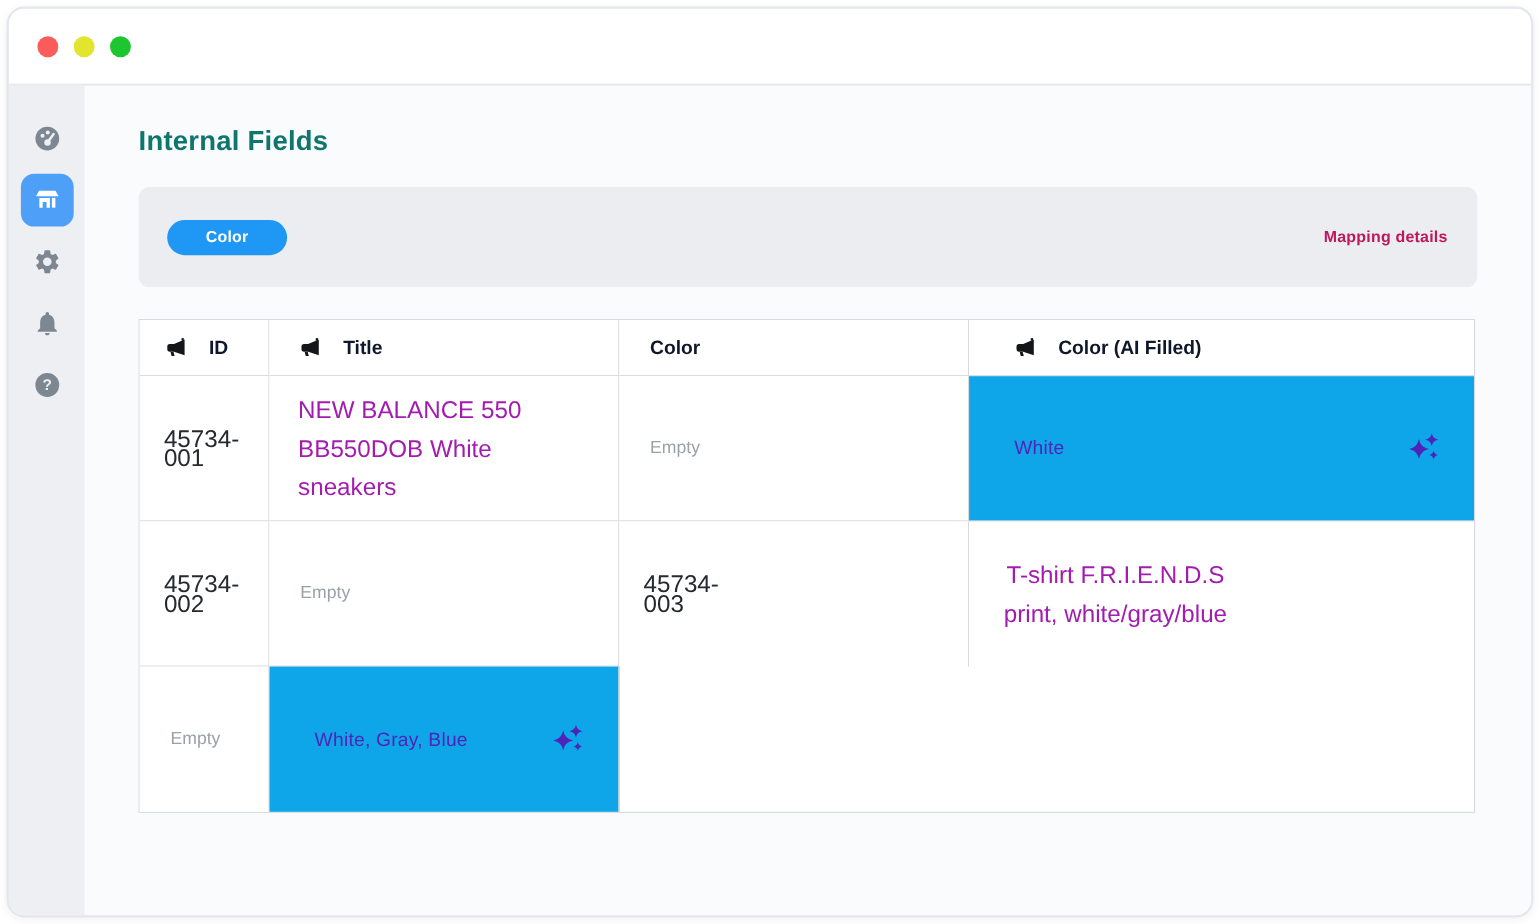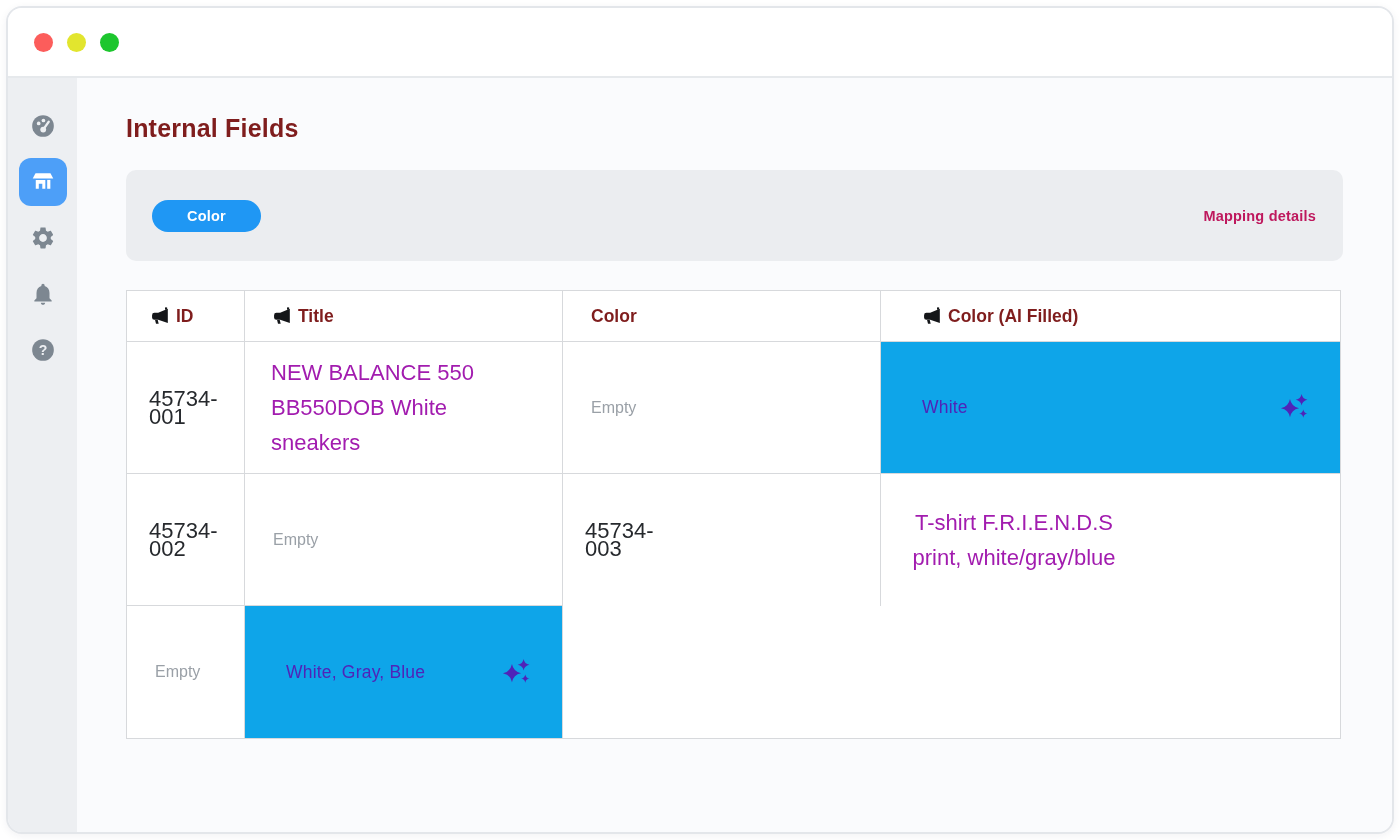--- a/index.html
+++ b/index.html
@@ -23,41 +23,41 @@
   
   .bodyrow { display:flex; height:754px; }
   .sidebar { width:69px; background:#edeff2; display:flex; flex-direction:column;
     align-items:center; padding-top:24px; gap:8px; flex:none; }
   .side-item { width:48px; height:48px; display:flex; align-items:center; justify-content:center;
     border-radius:12px; cursor:pointer; }
   .side-item.active { background:#4d9ff8; }
   .side-item svg { display:block; }
 
   .main { flex:1; background:#fafbfd; padding:36px 49px 0 49px; overflow:hidden; }
-  .page-title { font-size:25px; font-weight:700; color:#7f1d1d; letter-spacing:.2px; }
+  .page-title { font-size:25px; font-weight:700; color:#0f766e; letter-spacing:.2px; }
 
   
   .panel { margin-top:27px; height:91px; background:#ebedf0; border-radius:10px;
     display:flex; align-items:center; justify-content:space-between; padding:0 27px 0 26px; }
   .chip { background:#1f97f4; color:#ffffff; border:none; border-radius:16px;
     height:32px; padding:0 35px; font-family:"Liberation Sans",sans-serif;
     font-size:14.5px; font-weight:700; cursor:pointer; letter-spacing:.2px; }
   .map-link { color:#be185d; font-size:14.5px; font-weight:700; text-decoration:none; cursor:pointer; letter-spacing:.2px; }
 
   
   .grid { margin-top:29px; width:1215px; background:#ffffff;
     border:1px solid #d7d9dc; display:grid;
     grid-template-columns:118px 318px 318px 1fr;
     grid-template-rows:51px 132px 132px 132px; }
   .cell { border-right:1px solid #d7d9dc; border-bottom:1px solid #d7d9dc;
     display:flex; align-items:center; background:#ffffff; }
   .cell:nth-child(4n) { border-right:none;text-align:center; }
   .cell.last-row { border-bottom:none; }
 
-  .hcell { font-size:17.5px; font-weight:700; color:#7f1d1d; gap:6px; }
+  .hcell { font-size:17.5px; font-weight:700; color:#0f172a; gap:20px; }
   .hcell.c-id { padding-left:22px; }
   .hcell.c-title { padding-left:26px; }
   .hcell.c-color { padding-left:28px; }
   .hcell.c-ai { padding-left:40px; }
   .hcell svg { flex:none; }
 
   .id-cell { padding-left:22px; font-size:22px; color:#26292d; line-height:18px; }
   .id-cell span { max-width:72px; display:block; word-break:break-word; }
   .title-cell { padding-left:26px; font-size:22px; color:#a21caf; line-height:35px; }
   .title-cell span { display:block; max-width:214px; }

